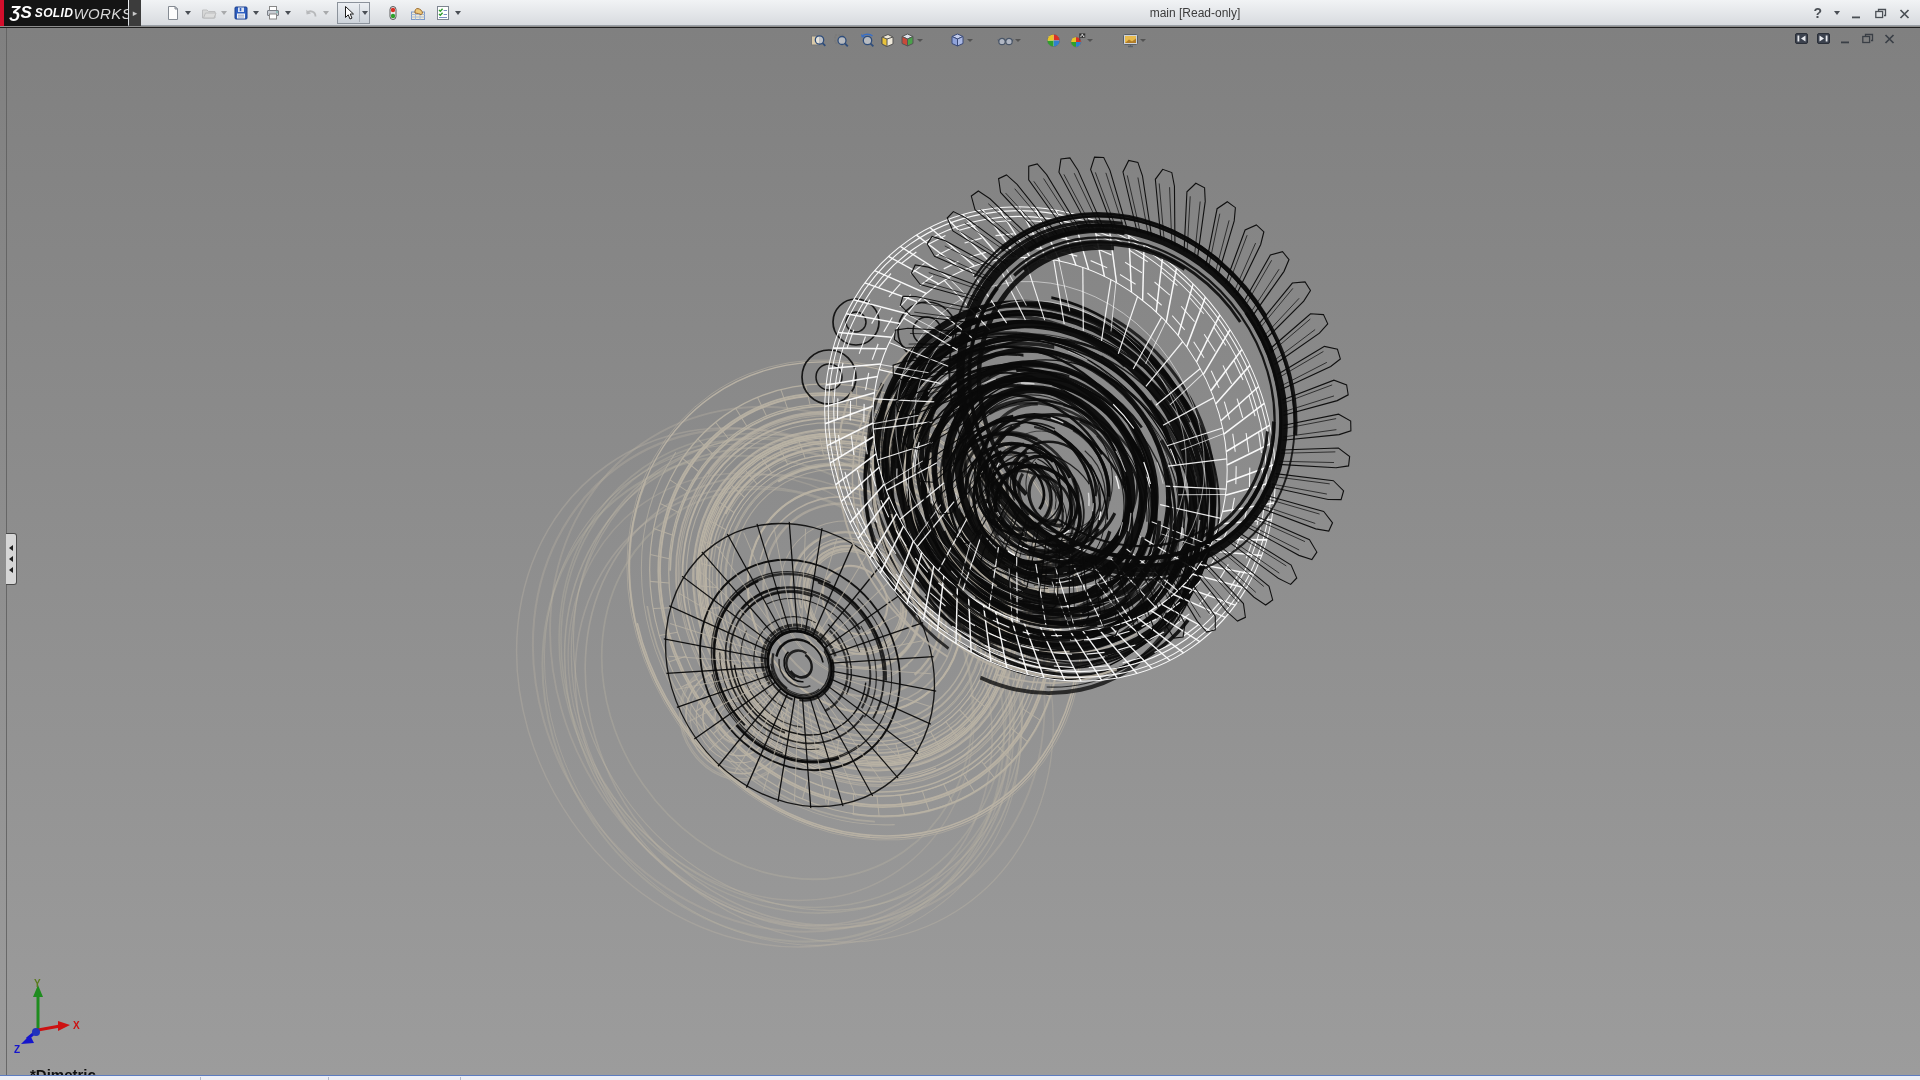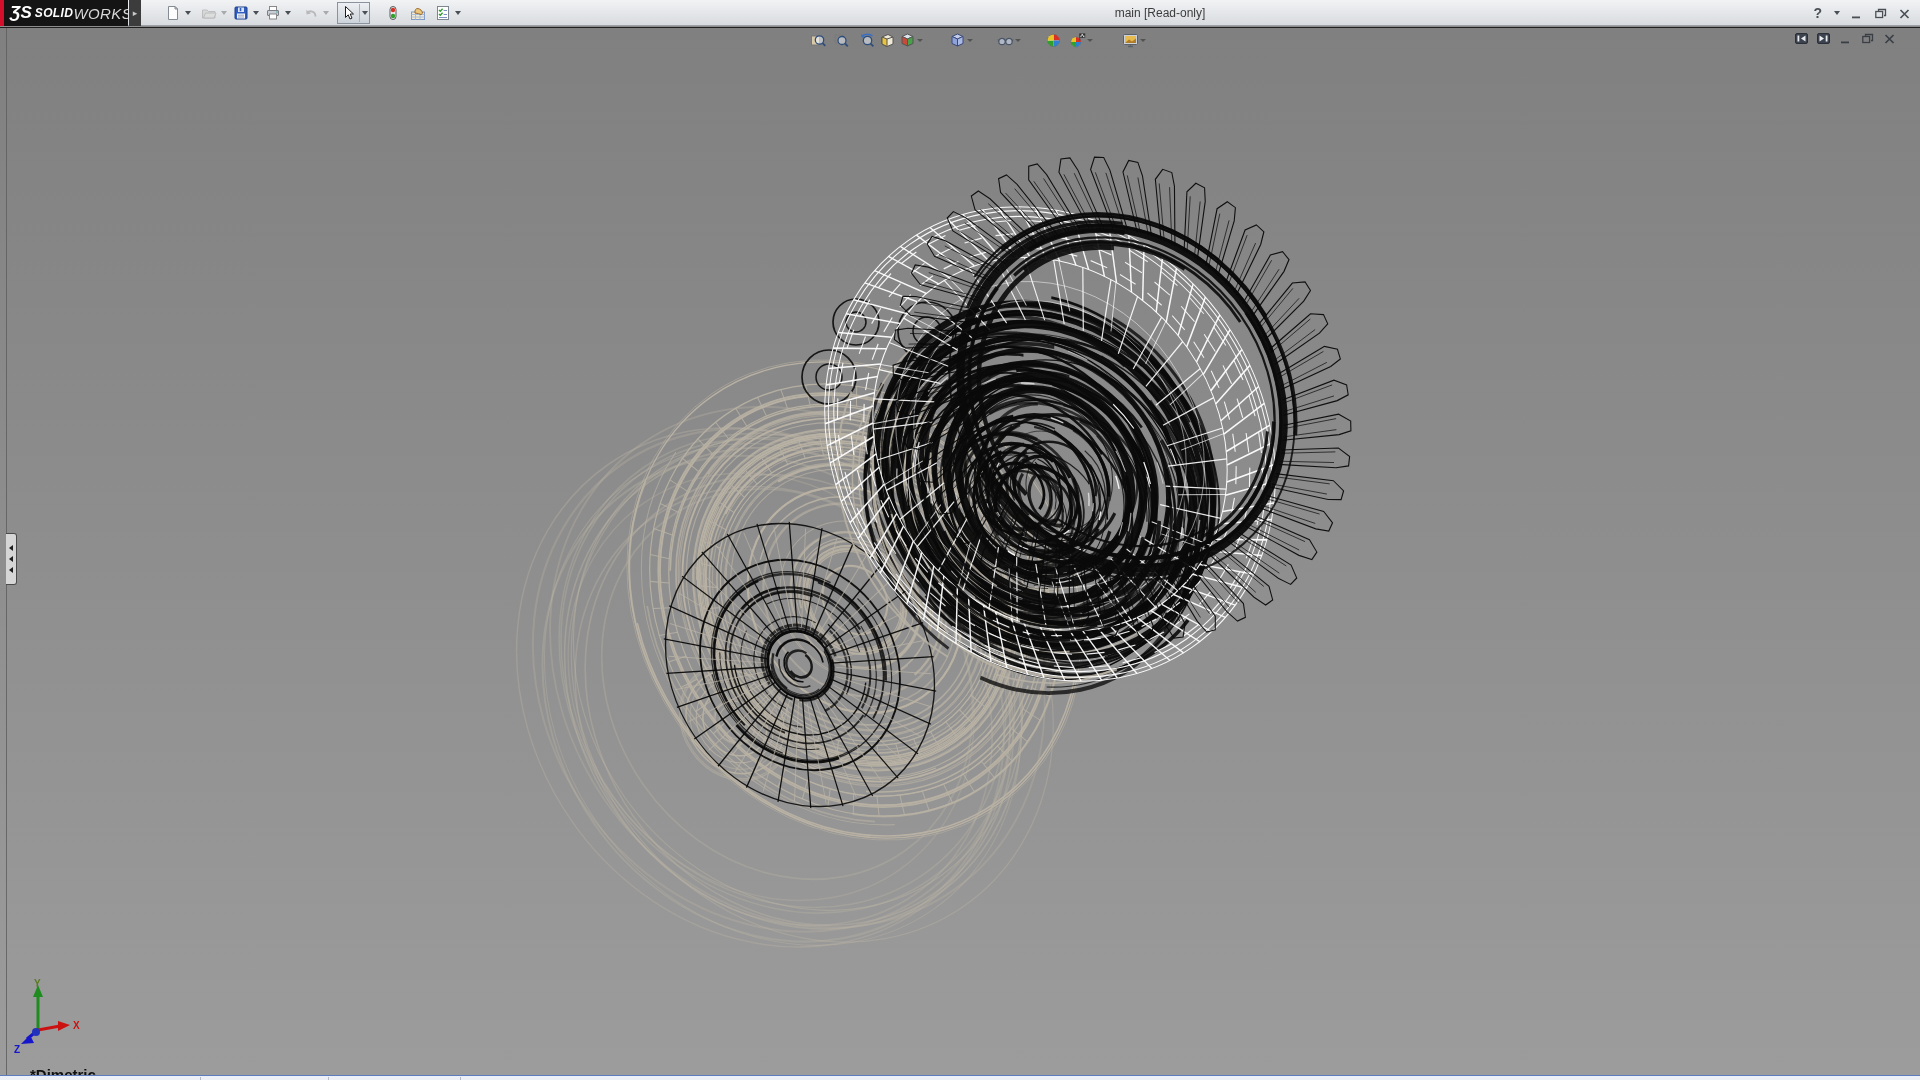--- a/index.html
+++ b/index.html
@@ -22,21 +22,21 @@
               color:#c8c8c8;font-size:9px;display:flex;align-items:center;justify-content:center;}
   #std-toolbar{position:absolute;left:150px;top:0;height:26px;display:flex;align-items:center;}
   .tbtn{display:flex;align-items:center;height:22px;}
   .tbtn .icon{display:flex;align-items:center;justify-content:center;width:18px;height:18px;}
   .caret{width:0;height:0;border-left:3.5px solid transparent;border-right:3.5px solid transparent;
          border-top:4px solid #4a4f55;margin-left:3px;}
   .disabled{opacity:.4;filter:grayscale(.9);}
   .splitbox{display:flex;align-items:center;border:1px solid #8b929b;height:22px;
             background:linear-gradient(#eceff3,#cdd3da);padding:0 1px;}
   .splitbox .sep{width:1px;height:18px;background:#aab0b8;margin:0 2px;}
-  .title-text{position:absolute;left:1160px;top:6px;transform:translateX(-50%);
+  .title-text{position:absolute;left:1195px;top:6px;transform:translateX(-50%);
               font-size:12px;color:#3c3c3c;}
   .win-controls{position:absolute;right:8px;top:0;height:26px;display:flex;align-items:center;gap:9px;color:#4a4f55;}
   .win-controls .q{font-size:14px;font-weight:bold;}
   .win-controls .wc{display:flex;align-items:center;justify-content:center;width:15px;height:15px;}
 
   
   .viewport{position:absolute;left:0;top:28px;width:1920px;height:1047px;
             background:linear-gradient(#808080,#9c9c9c);overflow:hidden;}
   #headsup{position:absolute;left:806px;top:1px;height:22px;display:flex;align-items:center;}
   .hbtn{display:flex;align-items:center;height:20px;}

